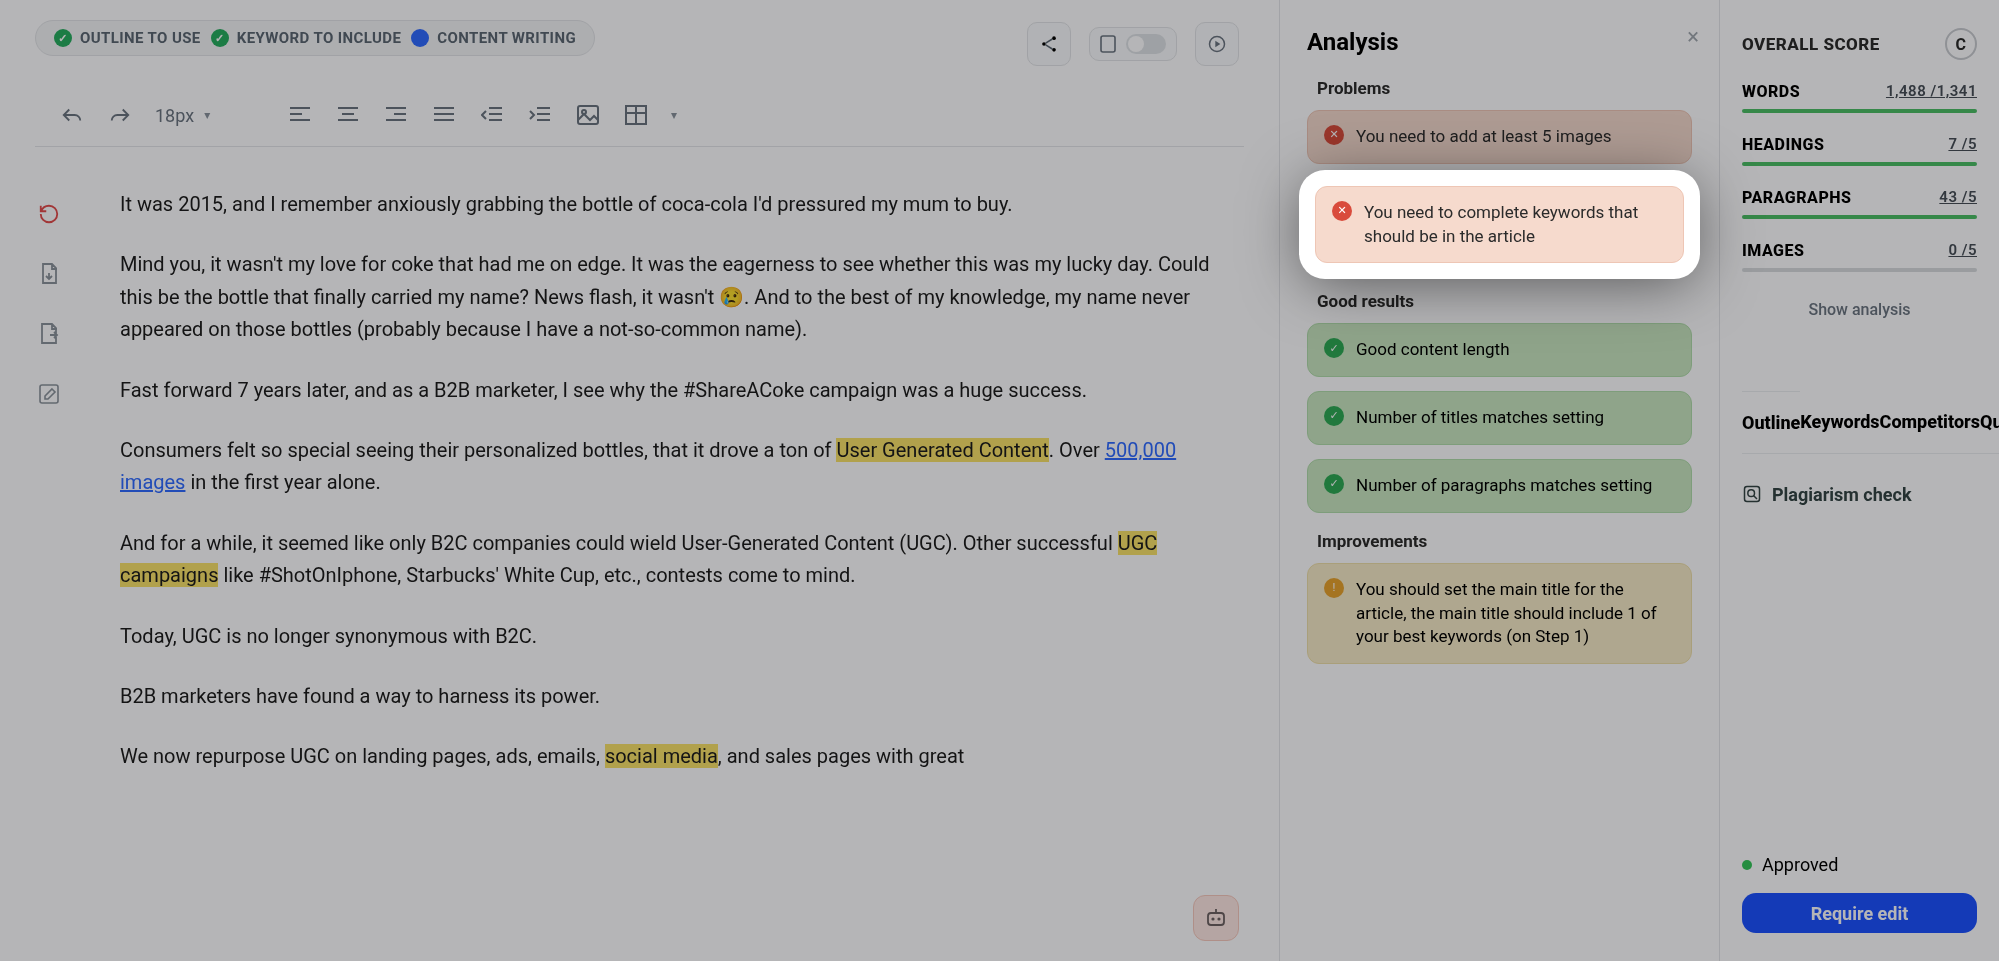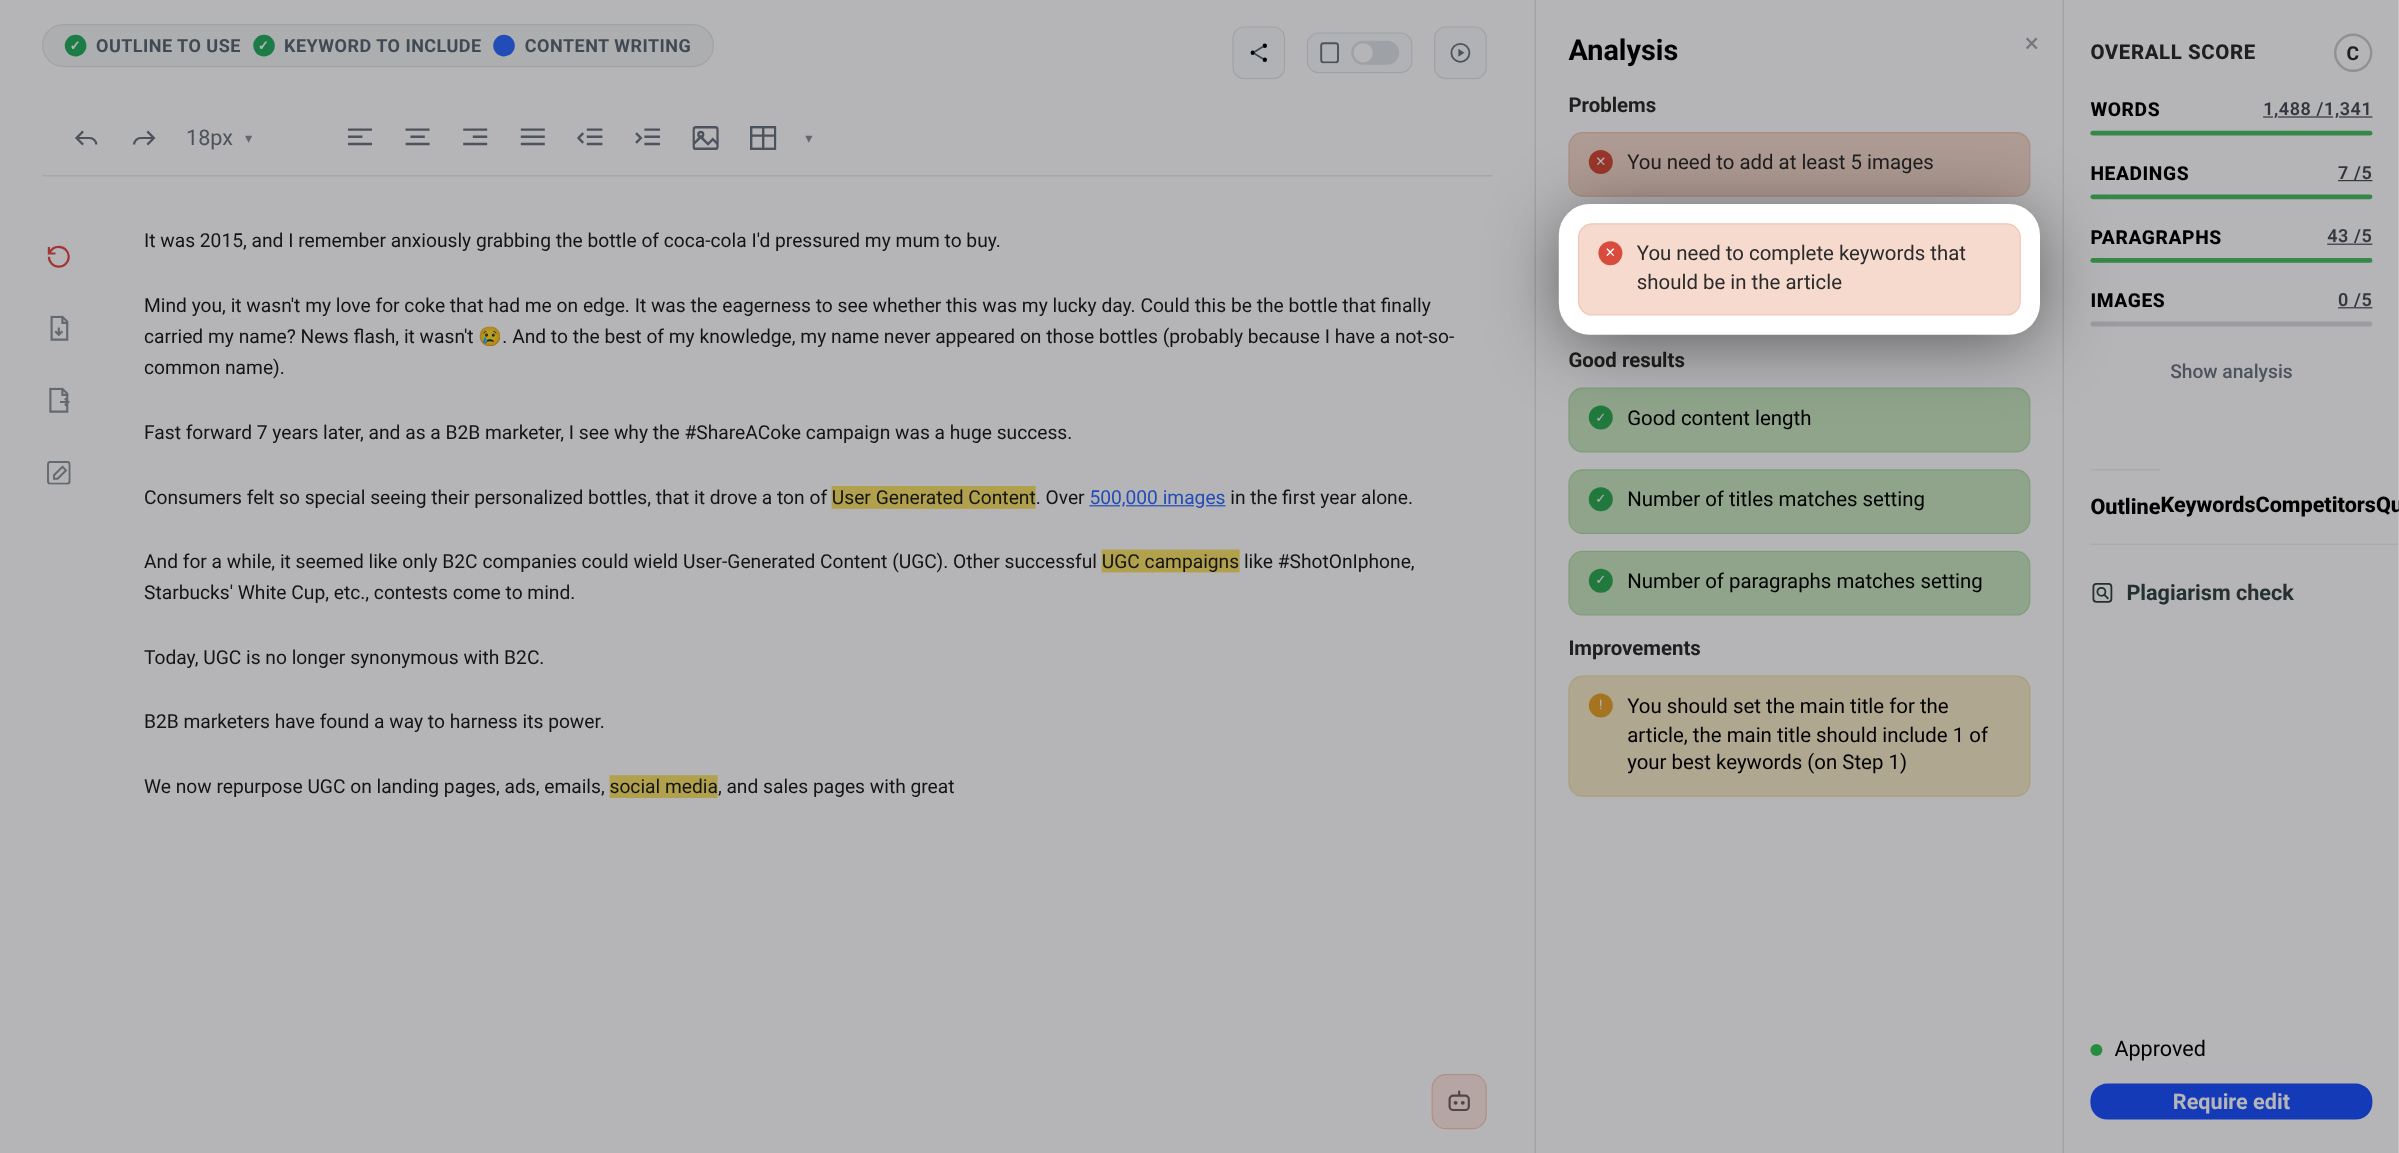--- a/index.html
+++ b/index.html
@@ -108,21 +108,21 @@
 }
 .side-rail .ic {
   width: 28px; height: 28px; display:inline-flex; align-items:center;
   justify-content:center; color: #8c949c; font-size: 20px;
 }
 .side-rail .ic.red { color: #e34c4c; }
 
 .doc {
   position: absolute;
   left: 120px; right: 40px; top: 188px;
-  font-size: 16px; line-height: 1.62; color: #1c1c1c;
+  font-size: 20px; line-height: 1.62; color: #1c1c1c;
   font-weight: 400;
 }
 .doc p { margin-bottom: 28px; }
 .doc a { color: #2f6bff; text-decoration: underline; }
 .hl { background: #f9e36a; }
 .doc .lead::first-letter { font-weight: 400; }
 
 
 .bot {
   position: absolute; right: 40px; bottom: 20px;
@@ -137,21 +137,21 @@
   background: #ffffff;
   border-left: 1px solid #e4e6e9;
   padding: 28px 27px;
   position: relative;
 }
 .analysis-col h2 { font-size: 24px; font-weight: 700; margin-bottom: 22px; }
 .analysis-close {
   position: absolute; right: 20px; top: 24px;
   font-size: 22px; color: #a0a7ae;
 }
-.sect-label { font-size: 17px; font-weight: 700; color: #2b2b2b; margin: 18px 0 12px; }
+.sect-label { font-size: 17px; font-weight: 700; color: #2b2b2b; margin: 18px 10px 12px; }
 
 .card {
   display: flex; gap: 12px; align-items: flex-start;
   border-radius: 12px; padding: 14px 16px; font-size: 17px;
   margin-bottom: 14px; line-height: 1.4;
 }
 .card .pic {
   width: 20px; height: 20px; border-radius: 50%; flex: 0 0 20px;
   display: inline-flex; align-items: center; justify-content: center;
   font-size: 11px; color: #fff;
@@ -206,21 +206,21 @@
 
 .plag { margin-top:30px; display:flex; align-items:flex-start; gap:10px;
   font-size:18px; font-weight:700; color:#344; }
 
 .status-row { margin-top:auto; padding-top:22px;
   display:flex; align-items:center; gap:10px; font-size:18px; }
 .status-row .sdot { width:10px; height:10px; background:#34c759;
   border-radius:50%; }
 
 .require-btn {
-  margin-top:18px; width:100%; height:30px; border-radius:14px;
+  margin-top:18px; width:100%; height:40px; border-radius:14px;
   background:#1b52ff; color:#fff; font-size:18px; font-weight:700;
   display:flex; align-items:center; justify-content:center;
 }
 </style>
 </head>
 <body>
 
 <div class="layout">
 
   <div class="editor-col">

